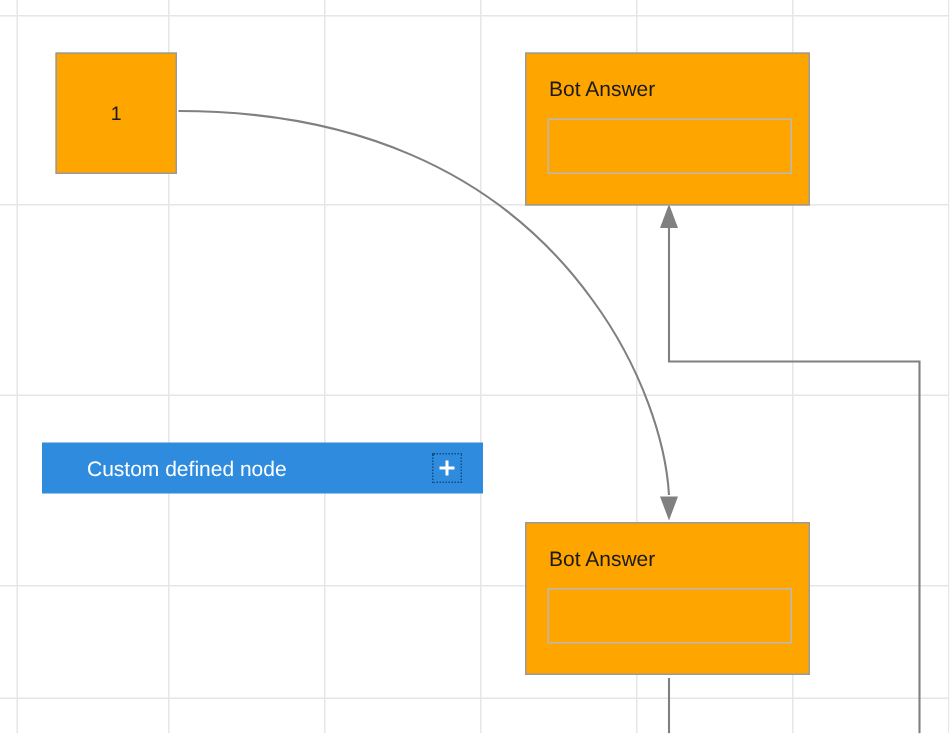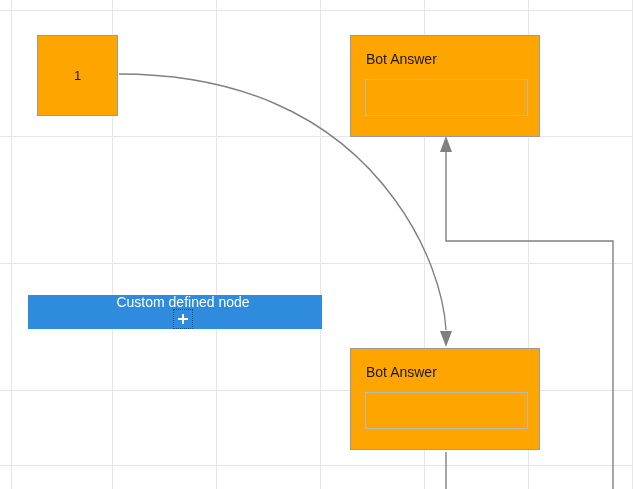--- a/index.html
+++ b/index.html
@@ -91,21 +91,20 @@
     left: 28px;
     top: 295px;
     width: 294px;
     height: 34px;
     background: #2e8bde;
     display: flex;
     align-items: center;
     justify-content: space-between;
     padding: 0 14px 0 30px;
     box-sizing: border-box;
-    flex-direction: column;
   }
   .palette-label {
     font-size: 14px;
     color: #ffffff;
     line-height: 1;
     white-space: nowrap;
   }
   .add-icon {
     width: 20px;
     height: 20px;

